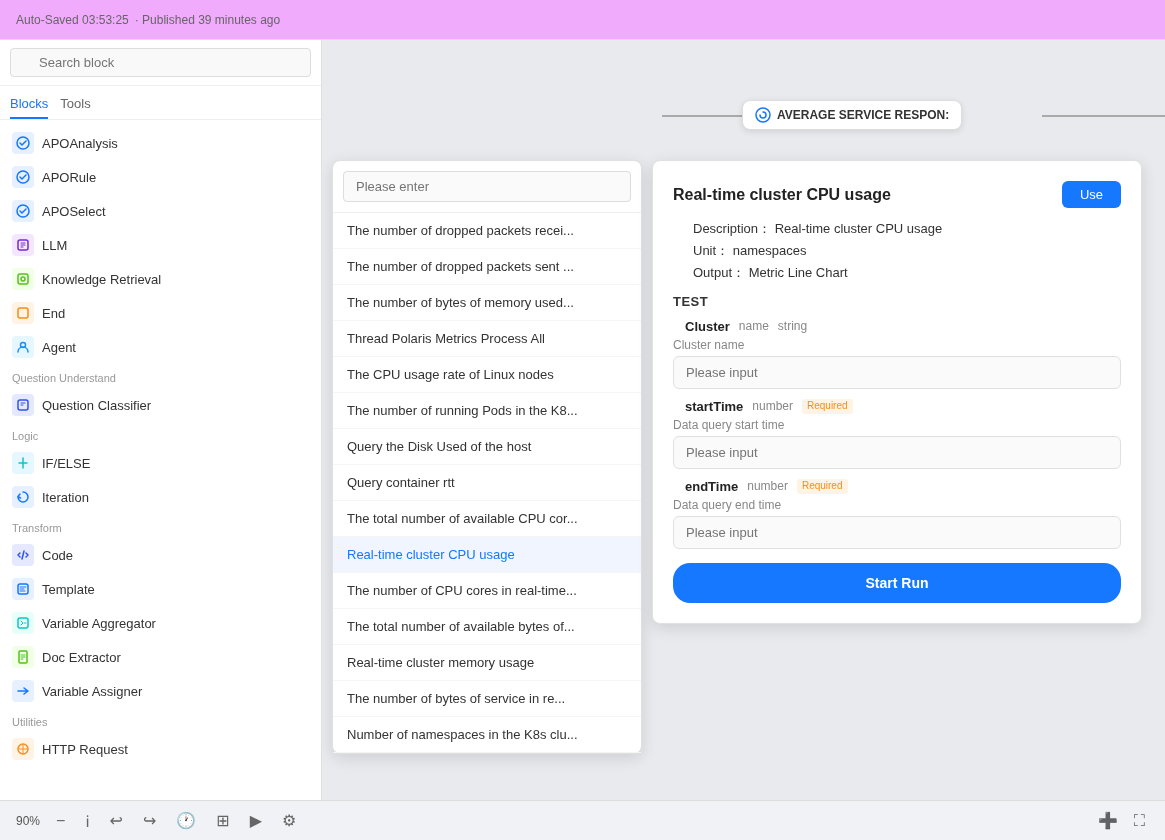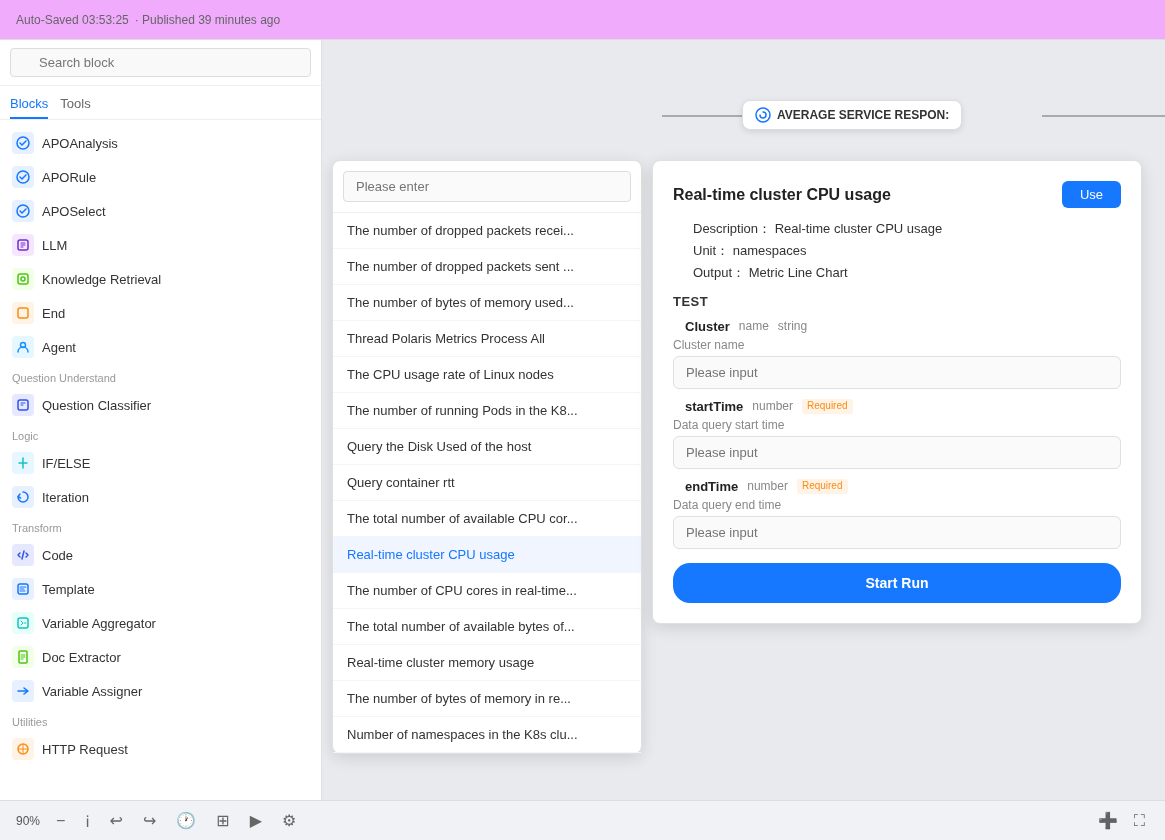--- a/index.html
+++ b/index.html
@@ -599,21 +599,21 @@
           <div class="popup-list-item">Thread Polaris Metrics Process All</div>
           <div class="popup-list-item">The CPU usage rate of Linux nodes</div>
           <div class="popup-list-item">The number of running Pods in the K8...</div>
           <div class="popup-list-item">Query the Disk Used of the host</div>
           <div class="popup-list-item">Query container rtt</div>
           <div class="popup-list-item">The total number of available CPU cor...</div>
           <div class="popup-list-item selected">Real-time cluster CPU usage</div>
           <div class="popup-list-item">The number of CPU cores in real-time...</div>
           <div class="popup-list-item">The total number of available bytes of...</div>
           <div class="popup-list-item">Real-time cluster memory usage</div>
-          <div class="popup-list-item">The number of bytes of memory in re...</div>
+          <div class="popup-list-item">The number of bytes of service in re...</div>
           <div class="popup-list-item">Number of namespaces in the K8s clu...</div>
         </div>
     </div>
 
     <div class="detail-panel">
       <div class="detail-header">
         <span class="detail-title">Real-time cluster CPU usage</span>
         <button class="use-btn">Use</button>
       </div>
 

